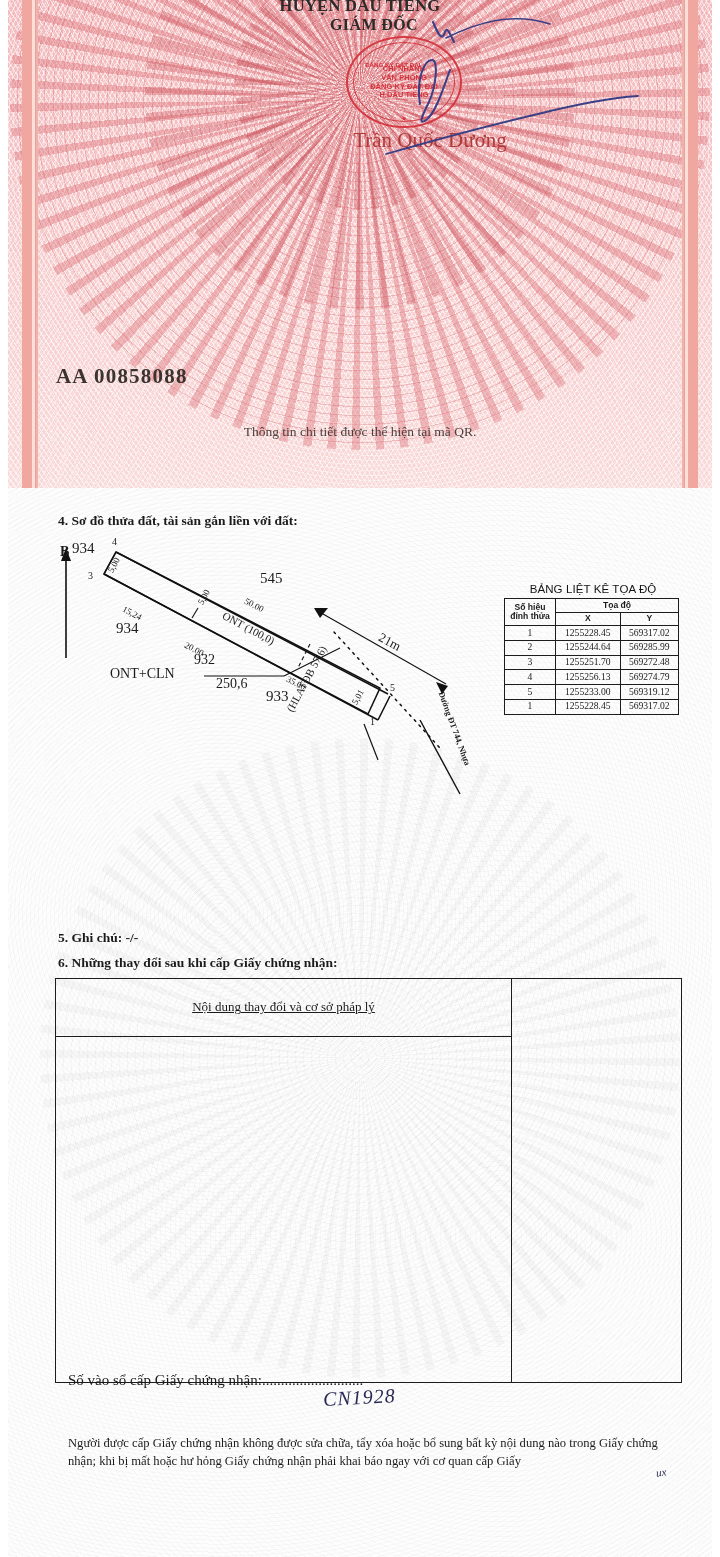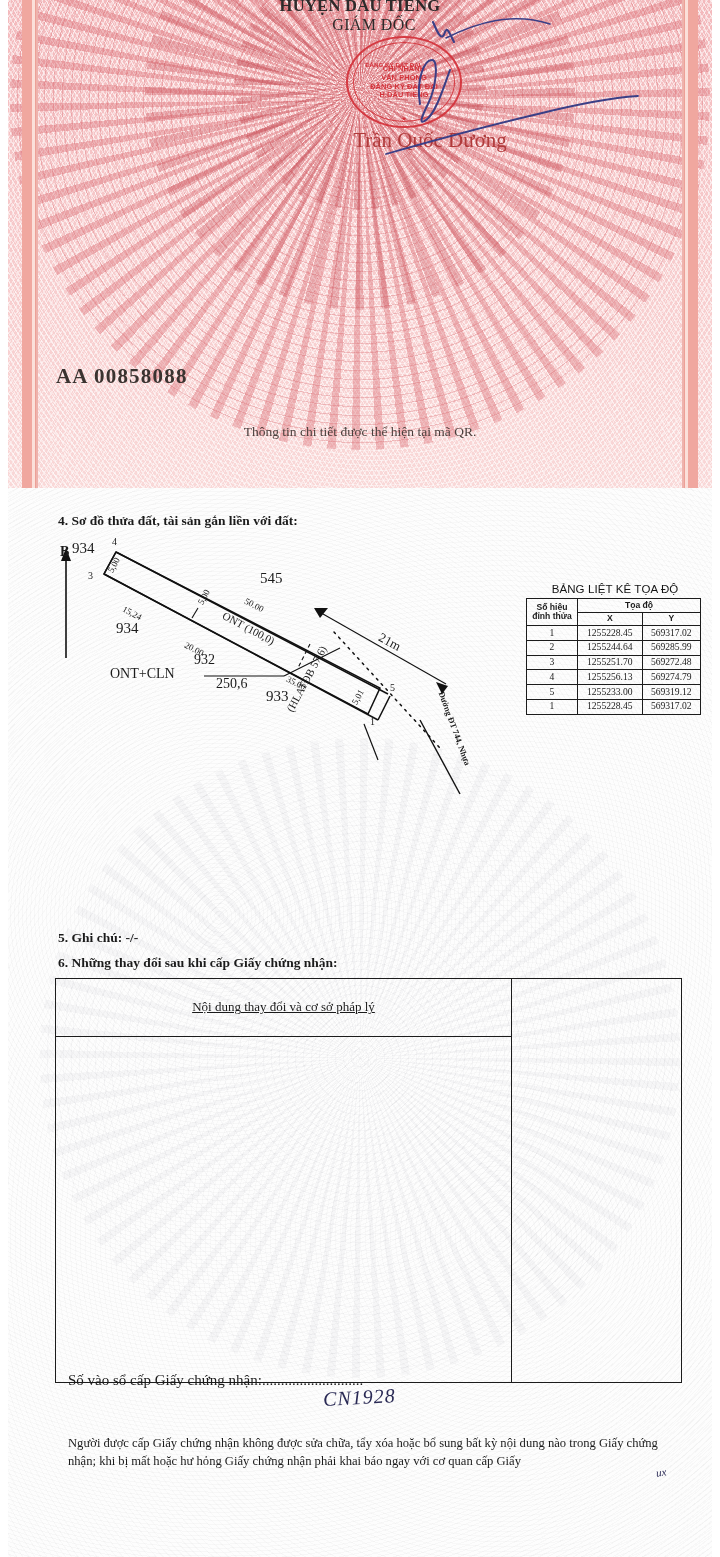--- a/index.html
+++ b/index.html
@@ -64,21 +64,21 @@
   .corner-bl{left:16px;bottom:18px;}
   .corner-br{right:16px;bottom:18px;}
 
   .cert-text{position:absolute;z-index:6;}
   #agency-line{
     left:0;right:0;top:-4px;text-align:center;
     font-weight:bold;font-size:16.5px;letter-spacing:.3px;color:#2d2a2a;
   }
   #director-title{
     left:0;right:0;top:16px;text-align:center;
-    font-weight:normal;font-size:16px;letter-spacing:.4px;color:#2d2a2a;margin-left:28px;
+    font-weight:bold;font-size:16px;letter-spacing:.4px;color:#2d2a2a;margin-left:28px;
   }
   #signer-name{
     left:0;right:0;top:128px;text-align:center;
     font-size:21px;color:#b03a3a;font-style:normal;
     font-family:"Liberation Serif",serif;
   }
   #signer-name span{display:inline-block;transform:translateX(70px);}
 
   
   #official-seal{
@@ -161,21 +161,21 @@
     position:absolute;font-family:"Liberation Serif",serif;color:#1b1b1b;
     white-space:nowrap;
   }
   .dim-label{font-size:9px;}
   .vertex-label{font-size:10px;}
   .neighbor-label{font-size:15px;}
   .parcel-label{font-size:14px;}
   .road-label{font-size:8.5px;font-weight:bold;}
 
   
-  #coord-table-wrap{position:absolute;left:518px;top:95px;width:178px;}
+  #coord-table-wrap{position:absolute;left:496px;top:95px;width:178px;}
   #coord-table-title{
     text-align:center;font-family:"Liberation Sans",sans-serif;
     font-size:11.5px;font-weight:normal;letter-spacing:.1px;margin-bottom:3px;color:#141414;
   }
   table.coord{
     border-collapse:collapse;width:175px;
     font-family:"Liberation Serif",serif;font-size:9.6px;
   }
   table.coord th,table.coord td{
     border:1px solid #1c1c1c;text-align:center;padding:1.5px 2px;line-height:1.12;

